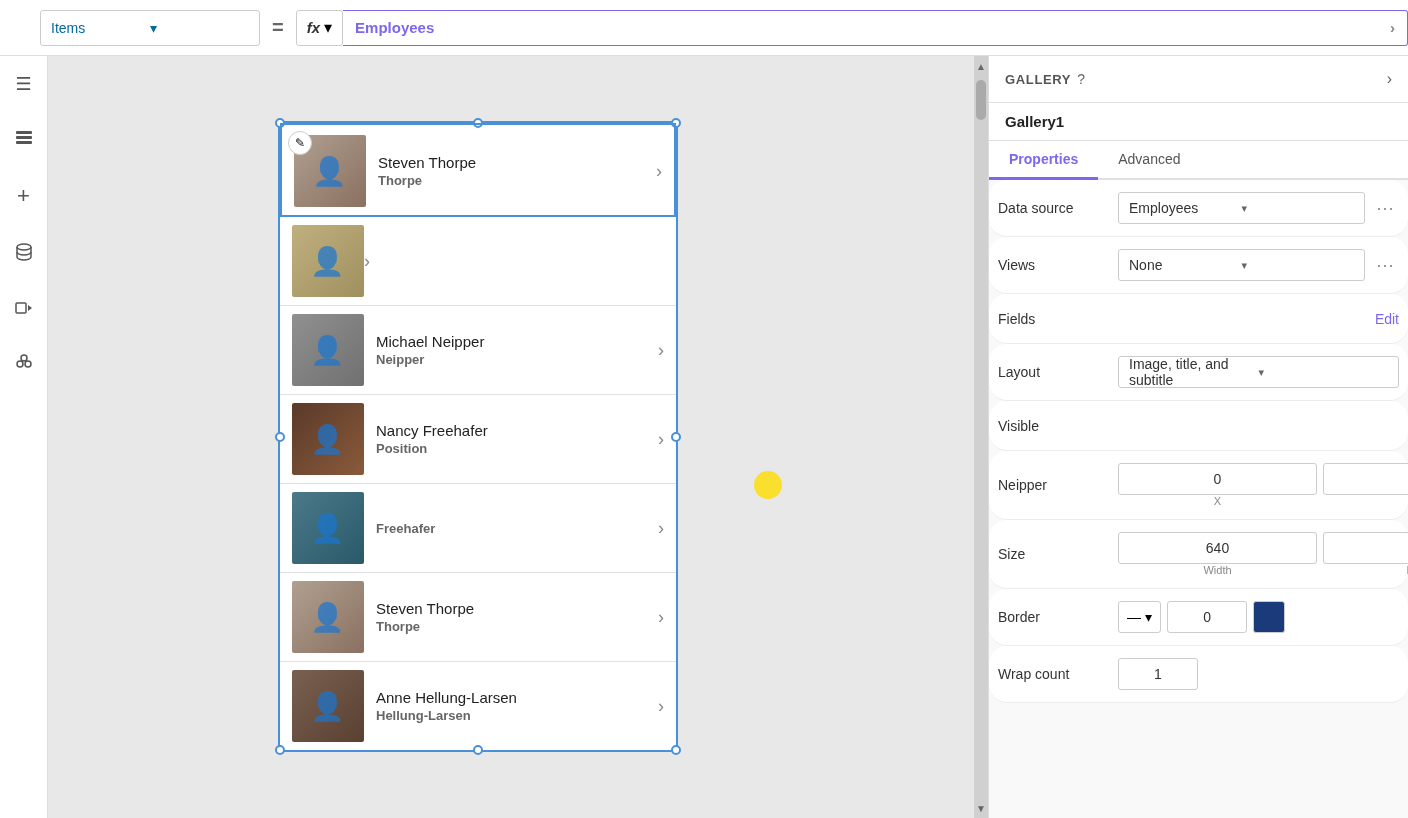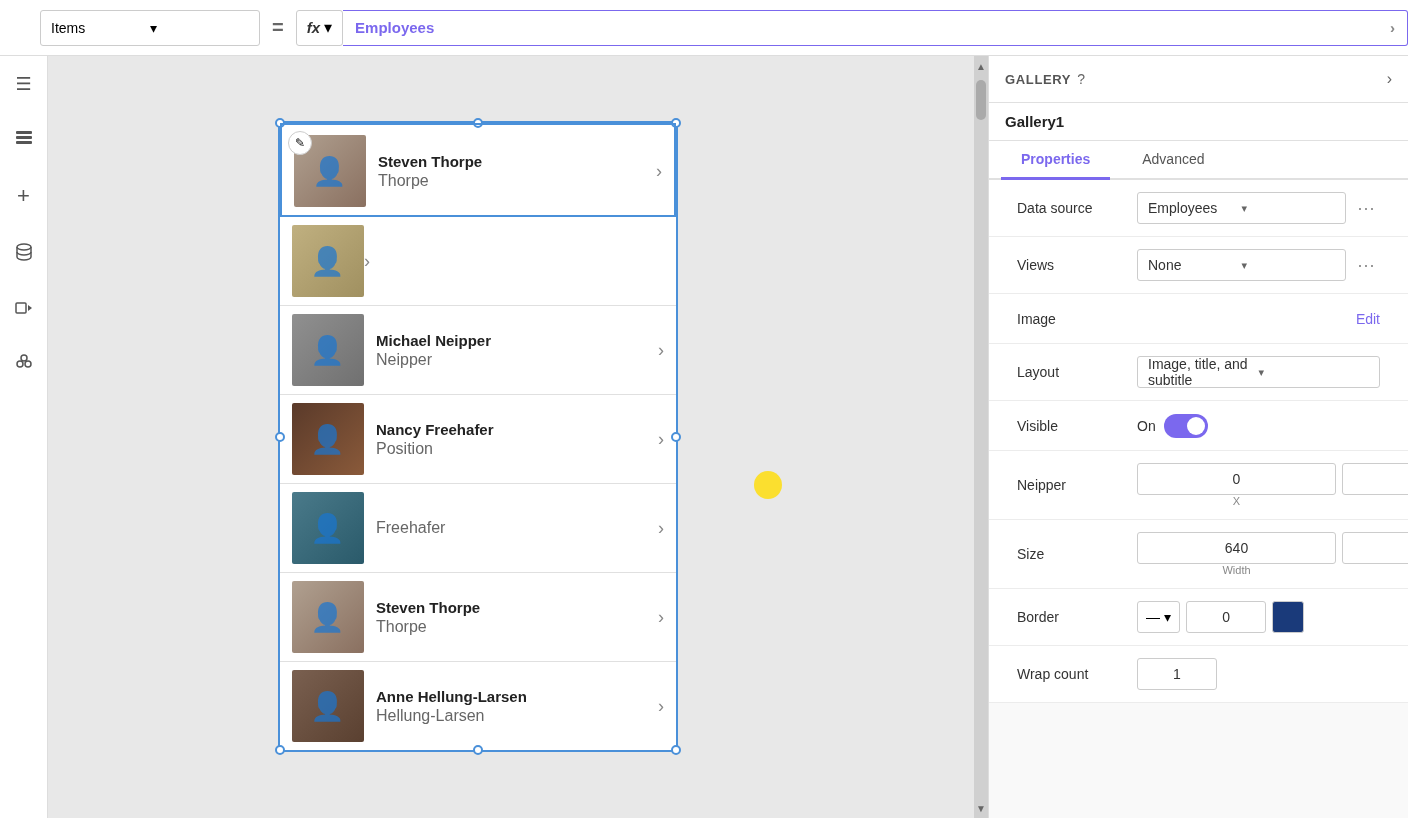--- a/index.html
+++ b/index.html
@@ -23,21 +23,21 @@
       margin-left: 40px;
       height: 36px;
       min-width: 220px;
       padding: 0 10px;
       background: #fff;
       cursor: pointer;
     }
     .toolbar-items-dropdown span {
       flex: 1;
       font-size: 14px;
-      color: #000000;
+      color: #0369a1;
     }
     .toolbar-equals {
       font-size: 20px;
       color: #666;
       margin: 0 12px;
       font-weight: bold;
     }
     .toolbar-fx-btn {
       display: flex;
       align-items: center;
@@ -160,27 +160,28 @@
       border-radius: 2px;
       flex-shrink: 0;
       background: linear-gradient(135deg, #888 0%, #bbb 100%);
     }
     .gallery-item-info {
       flex: 1;
       margin-left: 12px;
     }
     .gallery-item-name {
       font-size: 15px;
-      font-weight: 700;
+      font-weight: 400;
       color: #222;
       margin-bottom: 2px;
     }
     .gallery-item-sub {
-      font-size: 16px;
+      font-size: 13px;
       color: #666;
+      font-weight: bold;
     }
     .gallery-item-chevron {
       color: #888;
       font-size: 18px;
     }
     .gallery-edit-icon {
       position: absolute;
       top: 6px;
       left: 6px;
       width: 24px;
@@ -256,38 +257,38 @@
       background: #fff;
       border-bottom: 2px solid #e0e0e0;
     }
     .panel-tab {
       padding: 10px 20px;
       font-size: 14px;
       cursor: pointer;
       color: #555;
       border-bottom: 3px solid transparent;
       margin-bottom: -2px;
-      margin-left: 12px;
     }
     .panel-tab.active {
       color: #7b68ee;
       border-bottom: 3px solid #7b68ee;
       font-weight: 600;
     }
     .panel-body {
       padding: 0;
       flex: 1;
     }
     .prop-row {
       display: flex;
       align-items: center;
-      padding: 12px 28px;
+      padding: 12px 9px;
       border-bottom: 1px solid #ececec;
       background: #fff;
       min-height: 50px;
+      border-radius: 18px;
     }
     .prop-label {
       font-size: 14px;
       color: #333;
       width: 120px;
       flex-shrink: 0;
     }
     .prop-value {
       flex: 1;
       display: flex;
@@ -667,44 +668,38 @@
         <div class="prop-value">
           <div class="prop-dropdown">
             <span>None</span>
             <span class="dd-chevron">▾</span>
           </div>
           <div class="prop-more-btn">···</div>
         </div>
       </div>
 
       <div class="prop-row">
-        <div class="prop-label">Image</div>
+        <div class="prop-label">Fields</div>
         <div class="prop-value">
           <span class="prop-edit-link">Edit</span>
         </div>
       </div>
 
       <div class="prop-row">
         <div class="prop-label">Layout</div>
         <div class="prop-value">
           <div class="prop-dropdown">
             <span>Image, title, and subtitle</span>
             <span class="dd-chevron">▾</span>
           </div>
         </div>
       </div>
 
       <div class="prop-row">
         <div class="prop-label">Visible</div>
-        <div class="prop-value">
-          <div class="prop-toggle">
-            <span class="toggle-label">On</span>
-            <div class="toggle-switch"></div>
-          </div>
-        </div>
       </div>
 
       <div class="prop-row">
         <div class="prop-label">Neipper</div>
         <div class="prop-value">
           <div class="prop-pair-group">
             <div class="prop-pair-inputs">
               <input type="text" class="prop-input-box" value="0" style="">
               <input type="text" class="prop-input-box" value="0" style="">
             </div>

